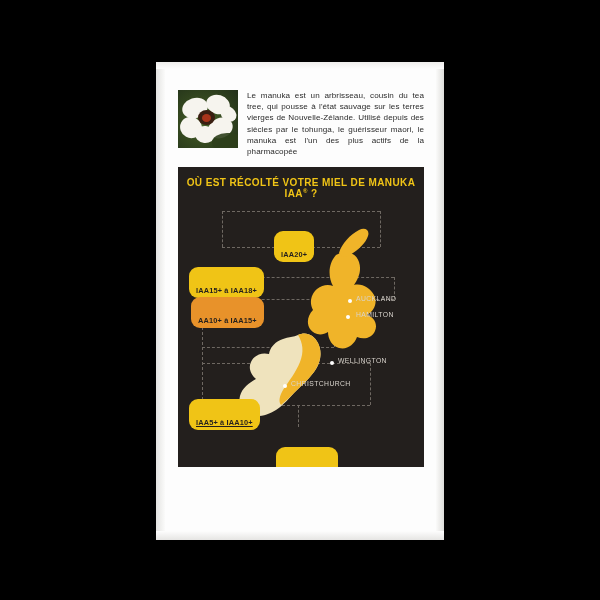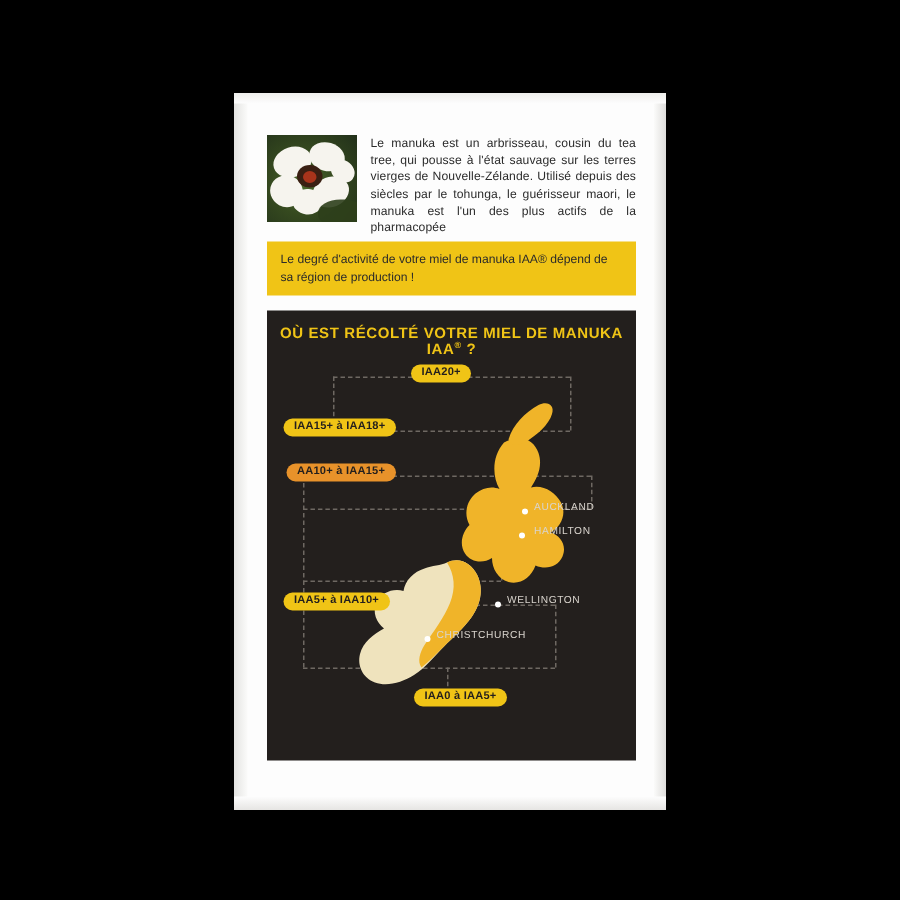--- a/index.html
+++ b/index.html
@@ -166,24 +166,25 @@
 
   
   .nz { position: absolute; left: 0; top: 0; width: 246px; height: 300px; }
 
   
   .lab {
     position: absolute;
     font-size: 7.4px;
     font-weight: bold;
     color: #231f1d;
-    padding: 0 7px 3px 7px;
+    padding: 19px 7px 3px 7px;
     border-radius: 9px;
     white-space: nowrap;
     letter-spacing: .02em;
+    margin-top: 28px;
   }
   .lab-yellow { background: #f0c416; }
   .lab-orange { background: #e8922a; }
 
   .city {
     position: absolute;
     font-size: 6.8px;
     color: #d9d4cd;
     letter-spacing: .06em;
     white-space: nowrap;
@@ -216,21 +217,20 @@
           <div class="petal p4"></div>
           <div class="petal p5"></div>
           <div class="petal p6"></div>
           <div class="center-dark"></div>
           <div class="center-red"></div>
           <div class="leafblur"></div>
         </div>
         <div class="intro-text">Le manuka est un arbrisseau, cousin du tea tree, qui pousse à l'état sauvage sur les terres vierges de Nouvelle-Zélande. Utilisé depuis des siècles par le tohunga, le guérisseur maori, le manuka est l'un des plus actifs de la pharmacopée</div>
       </div>
 
-      <div class="callout">Le degré d'activité de votre miel de manuka IAA® dépend de sa région de production !</div>
 
       <div class="mappanel">
 
         <div class="map-title">
           <span>OÙ EST RÉCOLTÉ VOTRE MIEL DE MANUKA IAA</span><span class="reg">®</span> <span>?</span>
         </div>
 
         <div class="dashes">
           <div class="dash-h" style="left:44px;  top:44px;  width:158px;"></div>
           <div class="dash-v" style="left:44px;  top:44px;  height:36px;"></div>
@@ -283,19 +283,19 @@
         <div class="citydot" style="left:105px; top:217px;"></div>
 
         <div class="city" style="left:178px; top:128px;">AUCKLAND</div>
         <div class="city" style="left:178px; top:144px;">HAMILTON</div>
         <div class="city" style="left:160px; top:190px;">WELLINGTON</div>
         <div class="city" style="left:113px; top:213px;">CHRISTCHURCH</div>
 
         <div class="lab lab-yellow" style="left:96px;  top:36px;">IAA20+</div>
         <div class="lab lab-yellow" style="left:11px;  top:72px;">IAA15+ à IAA18+</div>
         <div class="lab lab-orange" style="left:13px;  top:102px;text-align:center;">AA10+ à IAA15+</div>
-        <div class="lab lab-yellow" style="left:11px;  top:188px;">IAA5+ à IAA10+</div>
+        <div class="lab lab-yellow" style="left:11px;  top:204px;text-decoration:underline;">IAA5+ à IAA10+</div>
         <div class="lab lab-yellow" style="left:98px; top:252px;">IAA0 à IAA5+</div>
 
       </div>
     </div>
   </div>
 </div>
 
 </body></html>

